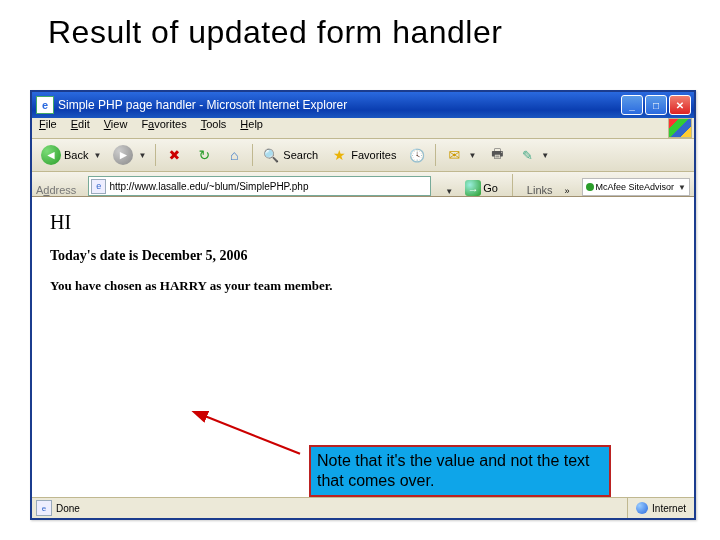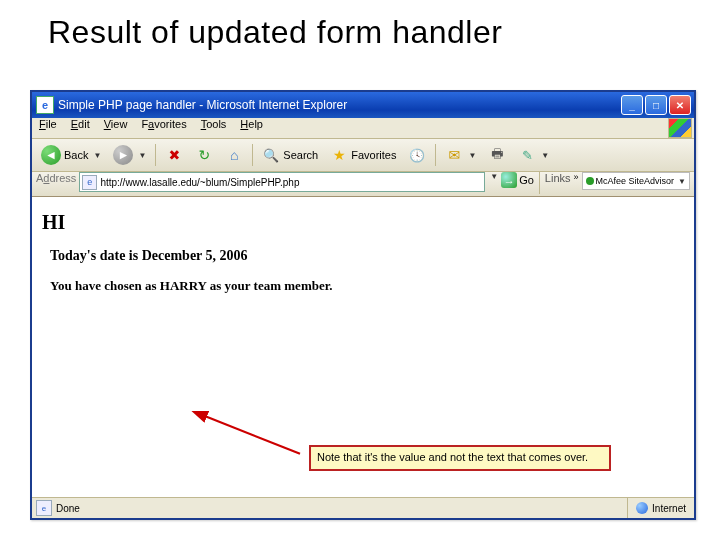--- a/index.html
+++ b/index.html
@@ -26,36 +26,36 @@
   .sico{width:18px;height:18px;display:flex;align-items:center;justify-content:center}
   .sico.stop{font-size:14px;color:#c00}
   .sico.refresh{font-size:14px;color:#2a9d2a}
   .sico.home{font-size:14px;color:#3a78c8}
   .sico.search{font-size:13px;color:#3a78c8}
   .sico.fav{font-size:14px;color:#eab308}
   .sico.hist{font-size:13px;color:#3a78c8}
   .sico.mail{font-size:14px;color:#c90}
   .sico.print{font-size:13px;color:#555}
   .sico.edit{font-size:13px;color:#4a8}
-  .addrbar{height:24px;background:linear-gradient(#f5f3ea,#e2deca);border-bottom:1px solid #a09070;display:flex;align-items:flex-start;font-size:11px;padding:0 4px;gap:3px}
+  .addrbar{height:24px;background:linear-gradient(#f5f3ea,#e2deca);border-bottom:1px solid #a09070;display:flex;align-items:flex-end;font-size:11px;padding:0 4px;gap:12px}
   .addrbar .lbl{color:#777}
   .addr-input{flex:1;height:18px;background:#fff;border:1px solid #7a9;display:flex;align-items:center;gap:3px;padding:0 2px;font-size:10px}
   .addr-input .pg{width:13px;height:13px;background:#eef;border:1px solid #9ab;font-size:9px;color:#36c;display:flex;align-items:center;justify-content:center}
   .go-btn{display:flex;align-items:center;gap:2px}
   .go-ico{width:16px;height:16px;background:radial-gradient(circle at 30% 30%,#9ed,#2a9d2a);border-radius:3px;color:#fff;font-size:11px;display:flex;align-items:center;justify-content:center}
   .links-lbl{color:#555}
   .mcafee{border:1px solid #bbb;background:#fff;padding:0 3px;font-size:9px;display:flex;align-items:center;gap:2px;height:16px}
   .mcafee .dot{width:8px;height:8px;background:#2a9d2a;border-radius:50%}
   .content{background:#fff;height:292px;padding:10px 10px;font-family:'Times New Roman',serif;color:#000;position:relative}
-  .content .h{font-size:20px;font-weight:bold;margin:4px 0 14px}
+  .content .h{font-size:20px;font-weight:normal;margin:4px 8px 14px}
   .content .p{font-size:14px;margin:0 8px 14px}
   .content .p b{font-weight:bold}
   .content .line4{font-size:13px}
   .arrow{position:absolute;left:148px;top:214px;width:140px;height:50px;pointer-events:none}
-  .callout{position:absolute;left:277px;top:248px;width:286px;border:2px solid #b22;background:#fef9c3;font-family:Arial;font-size:11px;padding:4px 6px;line-height:1.25;z-index:5}
+  .callout{position:absolute;left:277px;top:248px;width:286px;border:2px solid #b22;background:#0ea5e9;font-family:Arial;font-size:16px;padding:4px 6px;line-height:1.25;z-index:5}
   .statusbar{position:absolute;left:0;right:0;bottom:0;height:20px;background:#ece9d8;border-top:1px solid #c0b890;display:flex;align-items:center;font-size:10px}
   .statusbar .sicon{width:14px;height:14px;margin:0 4px;background:#eef;border:1px solid #9ab;font-size:8px;color:#36c;display:flex;align-items:center;justify-content:center}
   .statusbar .cell{border-left:1px solid #c0b890;height:100%;display:flex;align-items:center;padding:0 8px;gap:4px}
   .statusbar .spacer{flex:1}
   .globe{width:12px;height:12px;border-radius:50%;background:radial-gradient(circle at 30% 30%,#9cf,#2a6adf)}
   .dd{font-size:8px;color:#333;margin-left:2px}
 </style>
 </head>
 <body>
 

